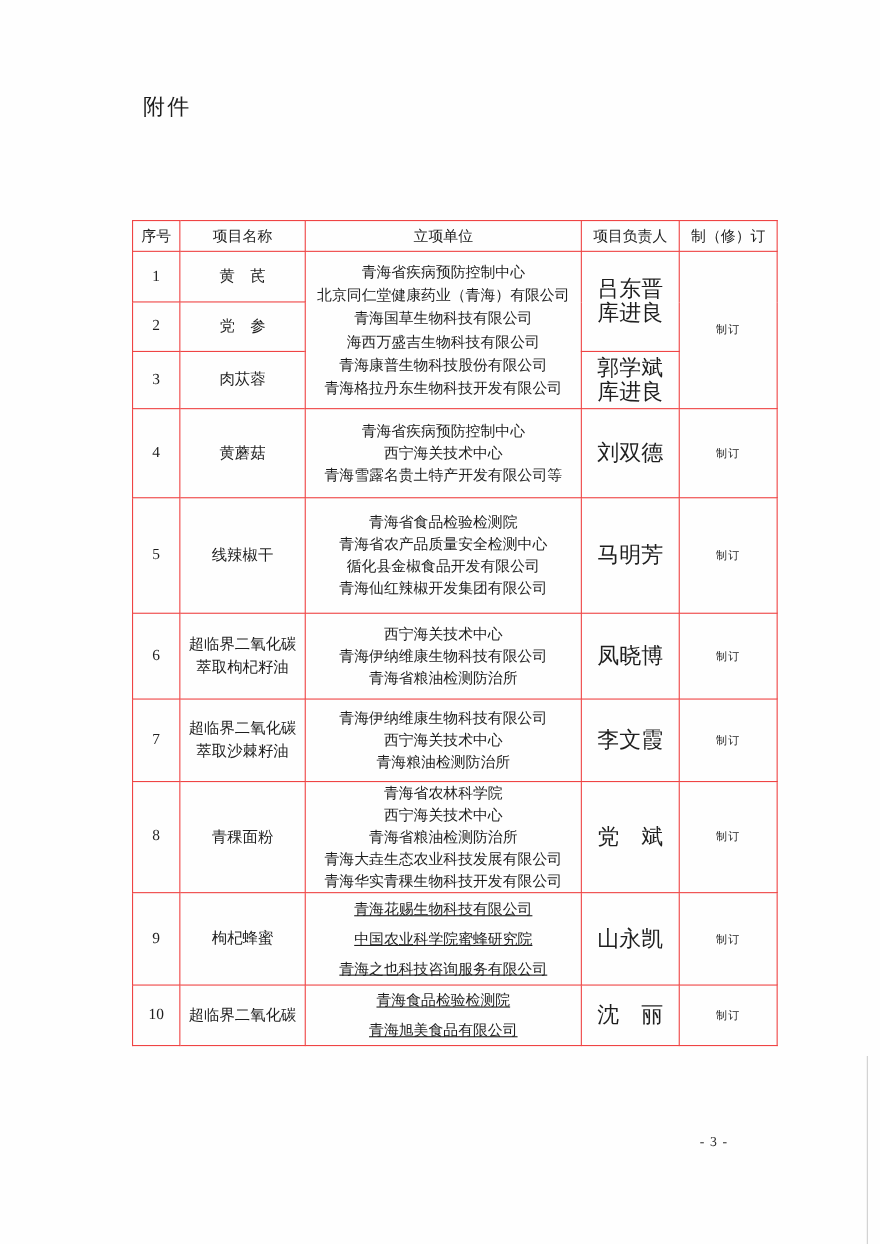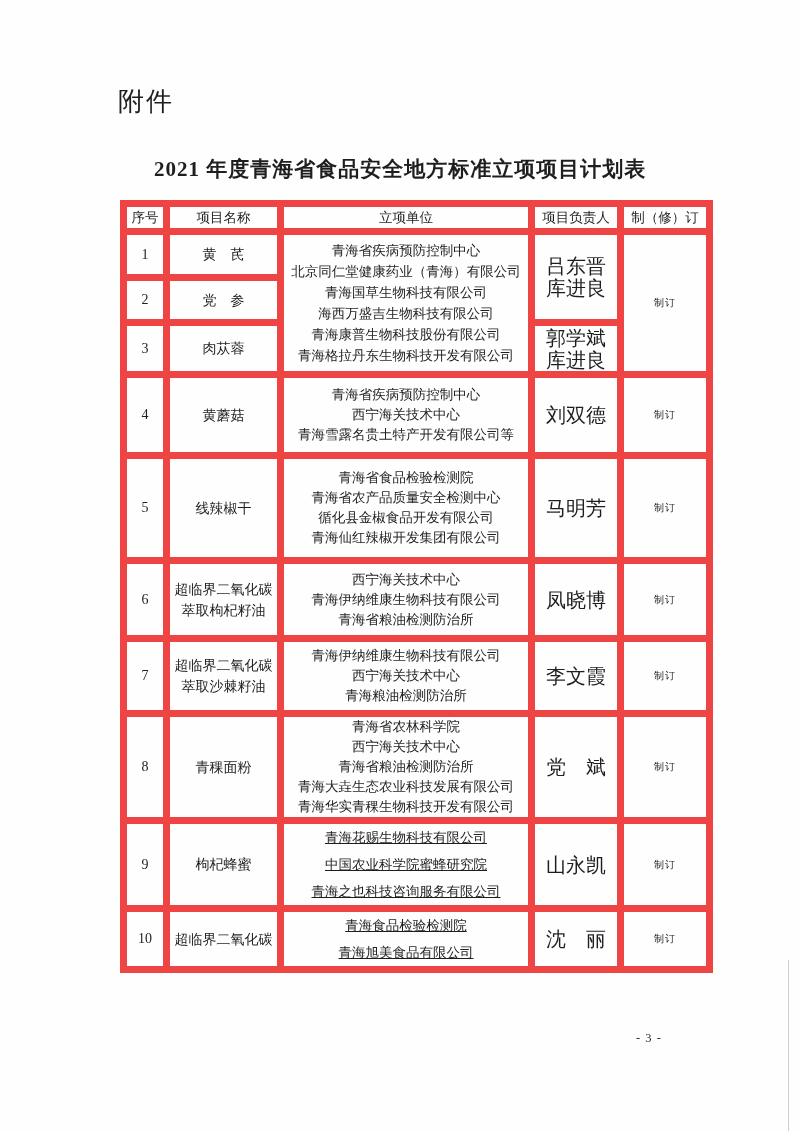--- a/index.html
+++ b/index.html
@@ -18,42 +18,42 @@
   }
   
   .scan-edge {
     position: absolute;
     right: 11px; top: 960px; bottom: 0;
     width: 1px;
     background: rgba(120,120,120,.35);
   }
   .attachment {
     position: absolute;
-    left: 118px; top: 84px;
-    font-size: 26px;
+    left: 130px; top: 84px;
+    font-size: 20px;
     letter-spacing: 2px;
   }
   .title {
     position: absolute;
     left: 0; top: 155px;
     width: 100%;
     text-align: center;
     font-size: 21px;
     font-weight: bold;
     letter-spacing: 1px;
   }
   table.plan {
     position: absolute;
     left: 120px; top: 200px;
     width: 586px;
     border-collapse: collapse;
     table-layout: fixed;
   }
   .plan th, .plan td {
-    border: 7px solid #ef4444;
+    border: 1px solid #ef4444;
     text-align: center;
     vertical-align: middle;
     padding: 0 2px;
     font-weight: normal;
     overflow: hidden;
   }
   .plan th { font-size: 13.5px; }
   td.no   { font-size: 14px; }
   td.name { font-size: 14px; line-height: 21px; white-space: pre-line; }
   td.units {
@@ -76,21 +76,20 @@
     letter-spacing: 1px;
   }
 </style>
 </head>
 <body>
 
 <div class="page">
   <div class="scan-edge"></div>
 
   <div class="attachment">附件</div>
-  <div class="title">2021 年度青海省食品安全地方标准立项项目计划表</div>
 
   <table class="plan">
     <colgroup>
       <col style="width:43px">
       <col style="width:114px">
       <col style="width:251px">
       <col style="width:89px">
       <col style="width:89px">
     </colgroup>
 

